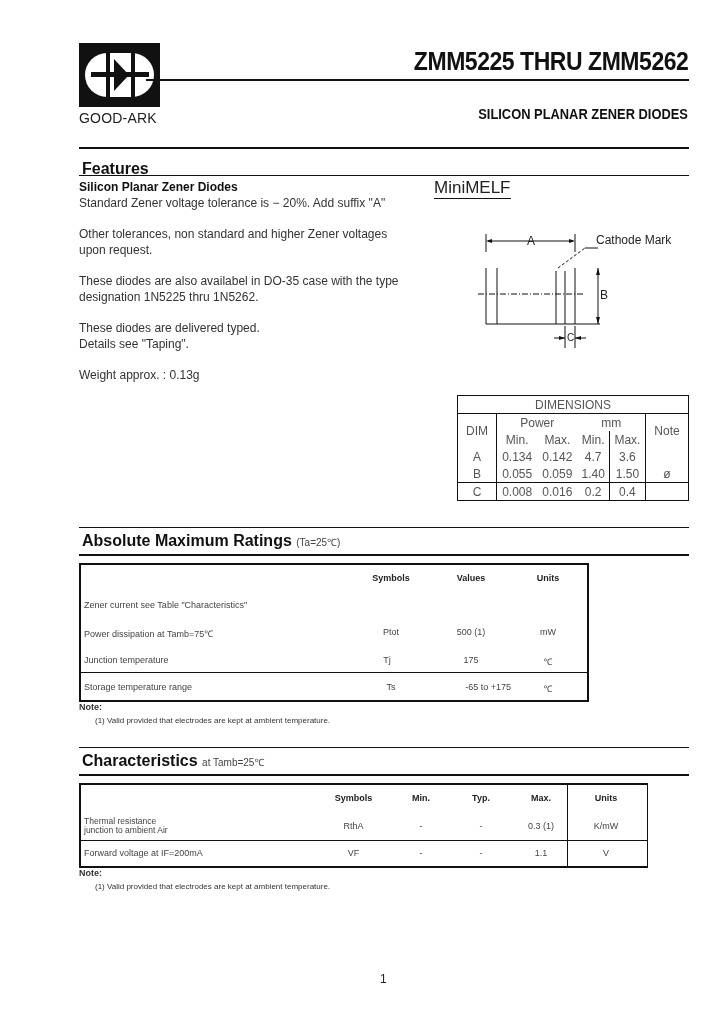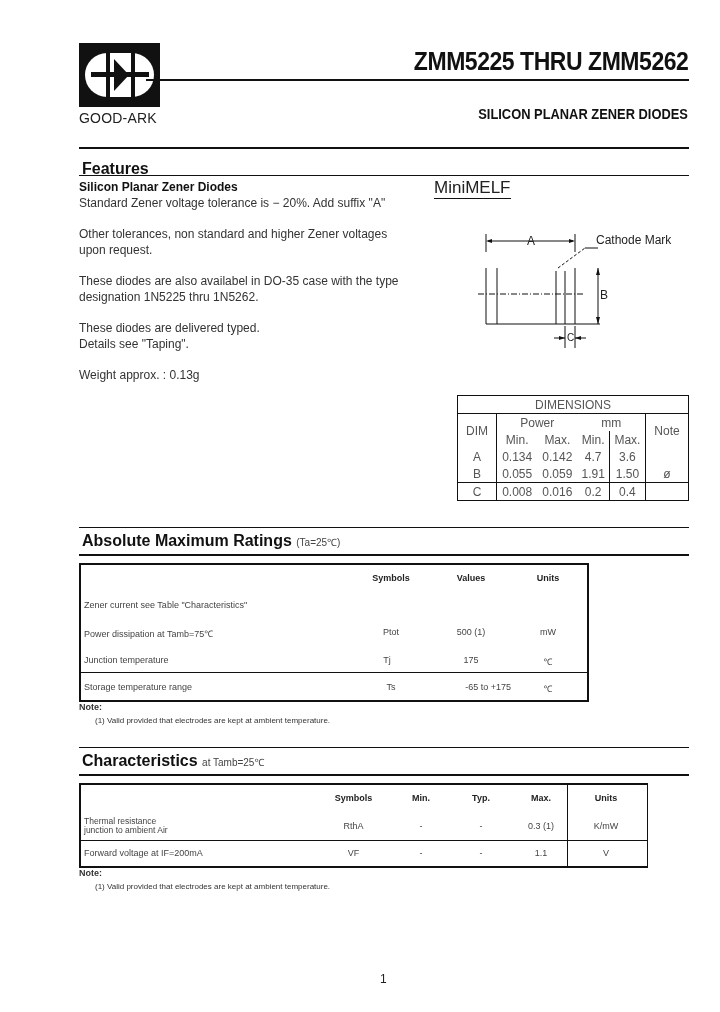--- a/index.html
+++ b/index.html
@@ -119,21 +119,21 @@
     <td>0.134</td>
         <td>0.142</td>
     <td style="border-right:1px solid #111;">4.7</td>
         <td>3.6</td>
     <td style="border-left:1px solid #111;"></td>
   </tr>
   <tr>
     <td style="border-right:1px solid #111;">B</td>
     <td>0.055</td>
         <td>0.059</td>
-    <td style="border-right:1px solid #111;">1.91</td>
+    <td style="border-right:1px solid #111;">1.40</td>
         <td>1.50</td>
     <td style="border-left:1px solid #111;">ø</td>
   </tr>
   <tr style="border-top:1px solid #111;">
     <td style="border-right:1px solid #111;">C</td>
     <td>0.008</td>
         <td>0.016</td>
     <td style="border-right:1px solid #111;">0.2</td>
         <td>0.4</td>
     <td style="border-left:1px solid #111;"></td>

